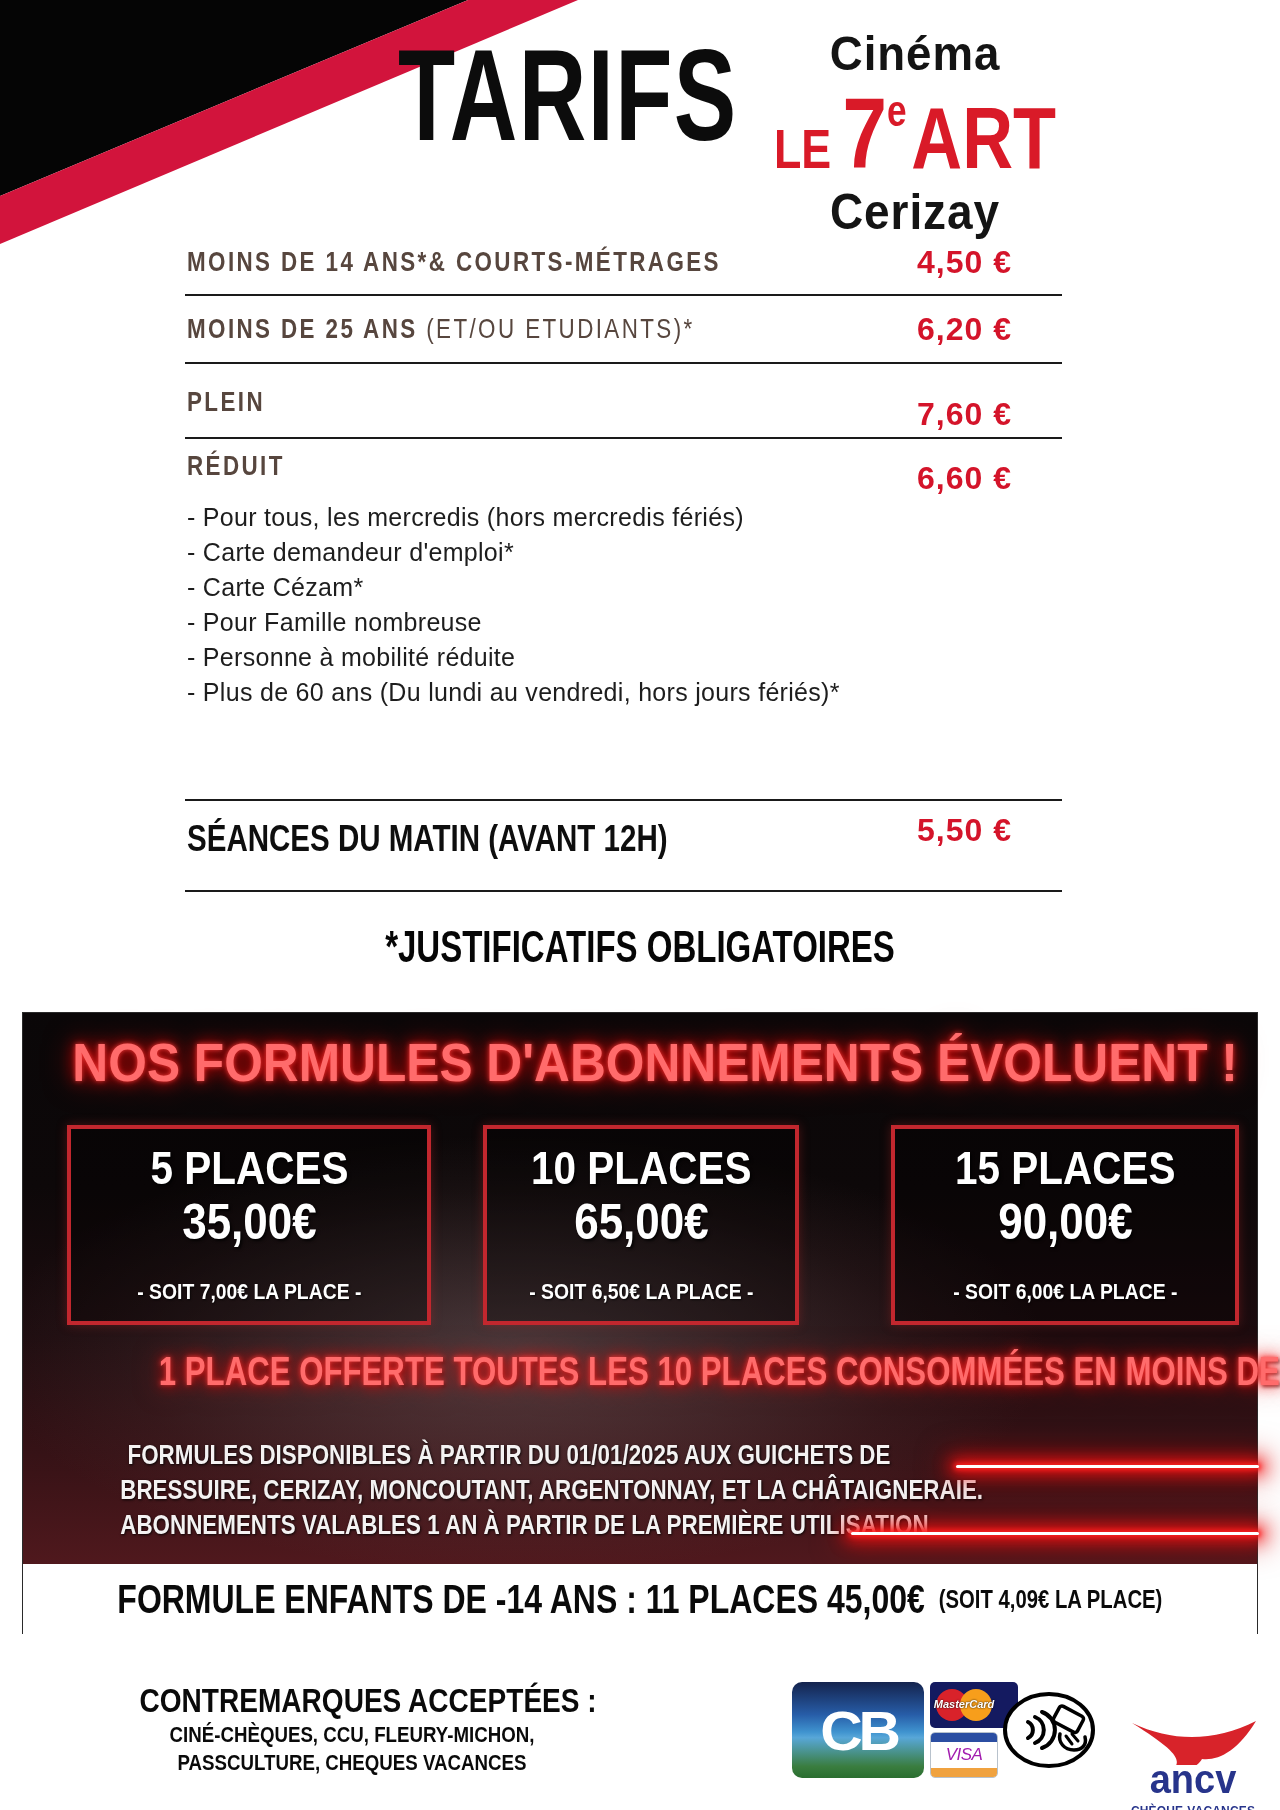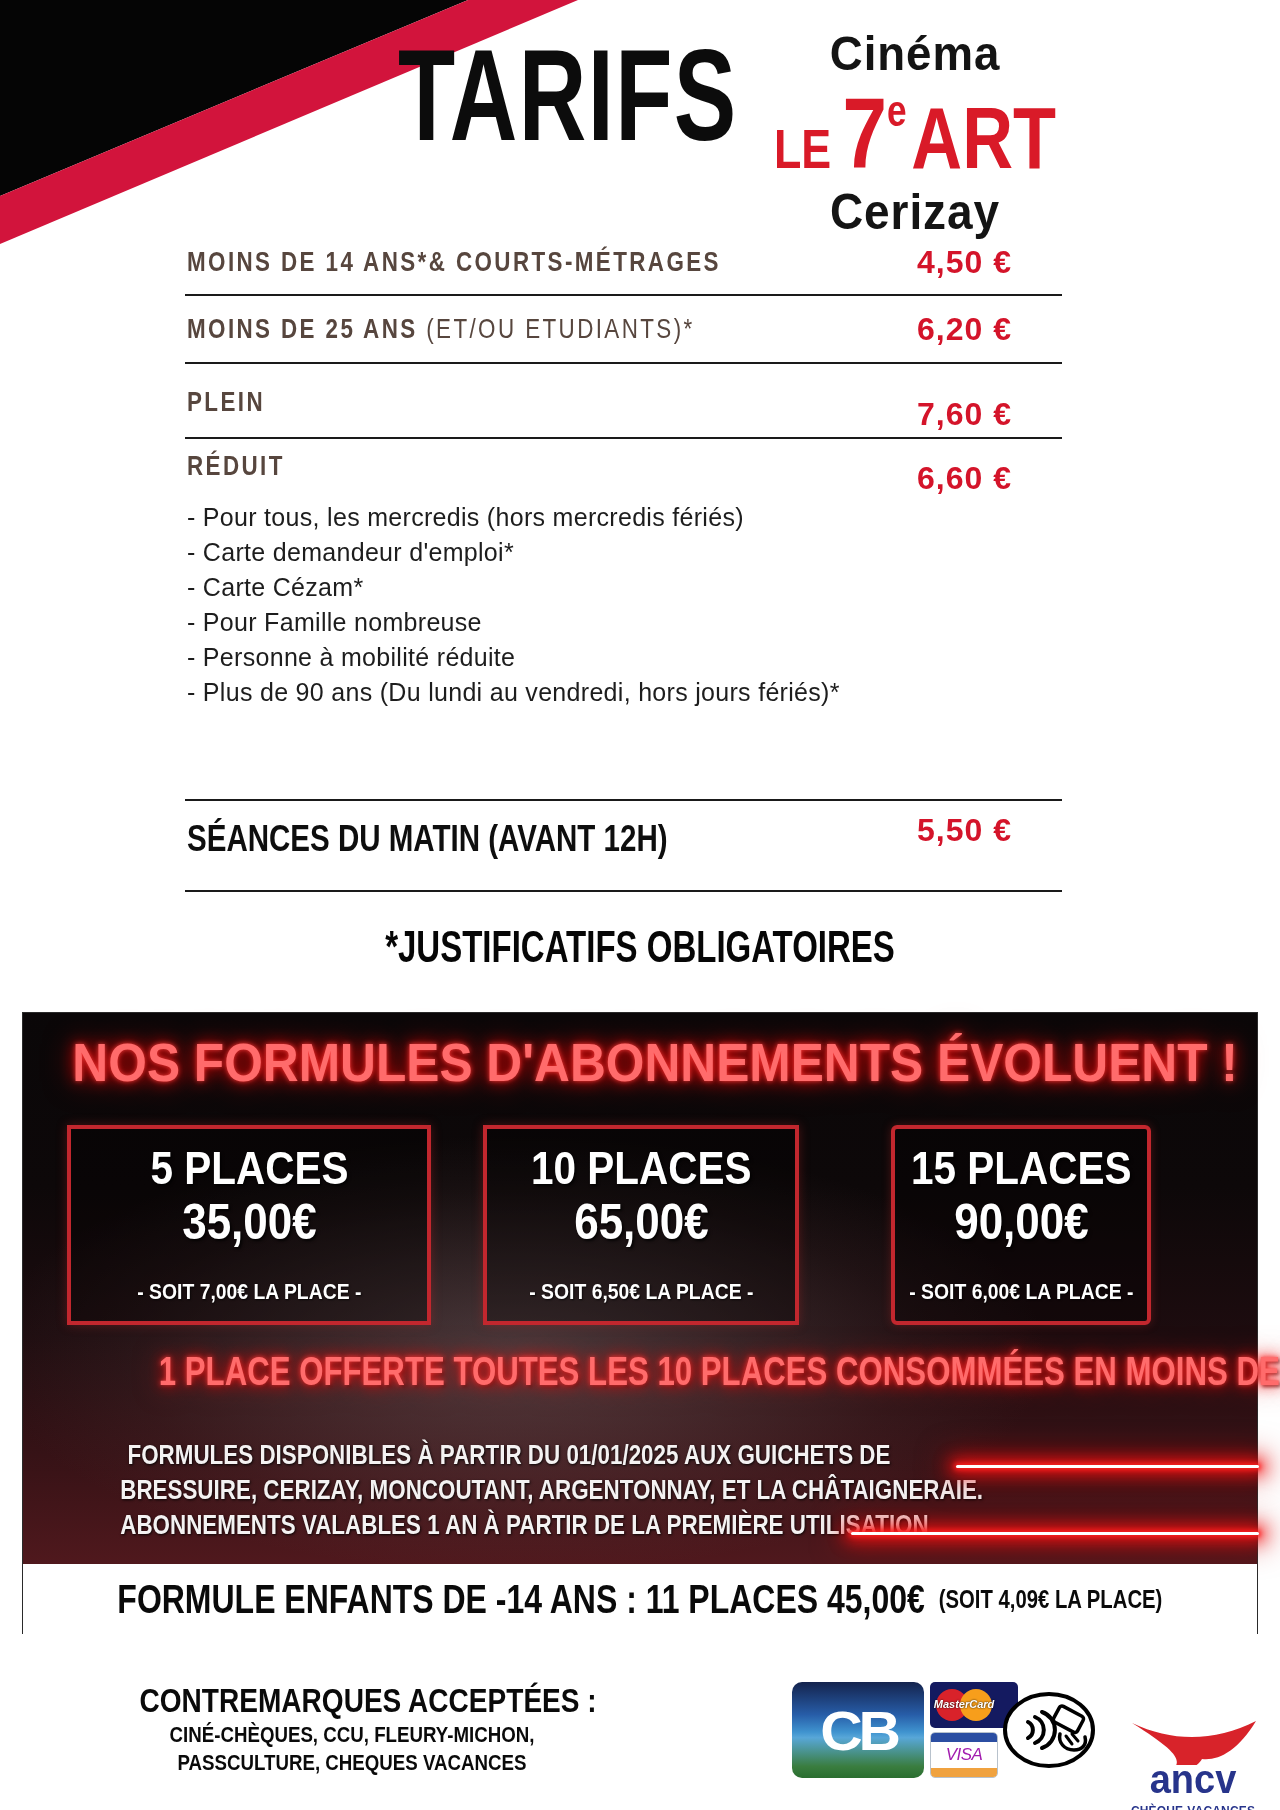--- a/index.html
+++ b/index.html
@@ -68,21 +68,21 @@
     transform:scaleX(0.92);transform-origin:center top;white-space:nowrap;
   }
   .offer-box{
     position:absolute;top:112px;height:200px;border:4px solid #c2272e;box-sizing:border-box;
     background:rgba(0,0,0,0.30);box-shadow:0 0 10px rgba(190,40,40,.35);
     display:flex;flex-direction:column;align-items:center;justify-content:flex-start;
     padding-top:14px;
   }
   #offer-1{left:44px;width:364px;}
   #offer-2{left:460px;width:316px;}
-  #offer-3{left:868px;width:260px;border-radius:6px;}
+  #offer-3{left:868px;width:348px;}
   .offer-places{font-size:46px;font-weight:700;color:#fff;line-height:1.1;
     transform:scaleX(0.88);transform-origin:center;text-shadow:2px 2px 3px rgba(0,0,0,.8);white-space:nowrap;}
   .offer-price{font-size:50px;font-weight:700;color:#fff;line-height:1.15;
     transform:scaleX(0.88);transform-origin:center;text-shadow:2px 2px 3px rgba(0,0,0,.8);white-space:nowrap;}
   .offer-per{font-size:22px;font-weight:700;color:#fff;margin-top:auto;margin-bottom:16px;
     transform:scaleX(0.88);transform-origin:center;text-shadow:1px 1px 2px rgba(0,0,0,.8);white-space:nowrap;}
   #promo-bonus{
     position:absolute;left:0;top:336px;width:1234px;text-align:center;font-size:40px;
     transform:scaleX(0.78);transform-origin:center top;white-space:nowrap;
   }
@@ -179,21 +179,21 @@
   <div class="divider" style="top:437px;"></div>
 
   <div class="row-label" style="top:450px;">RÉDUIT</div>
   <div class="row-price" style="top:460px;">6,60 €</div>
 
   <div class="bullet" style="top:538px;">- Carte demandeur d'emploi*</div>
   <div class="bullet" style="top:503px;">- Pour tous, les mercredis (hors mercredis fériés)</div>
   <div class="bullet" style="top:573px;">- Carte Cézam*</div>
   <div class="bullet" style="top:608px;">- Pour Famille nombreuse</div>
   <div class="bullet" style="top:643px;">- Personne à mobilité réduite</div>
-  <div class="bullet" style="top:678px;">- Plus de 90 ans (Du lundi au vendredi, hors jours fériés)*</div>
+  <div class="bullet" style="top:678px;">- Plus de 60 ans (Du lundi au vendredi, hors jours fériés)*</div>
 
   <div class="divider" style="top:799px;"></div>
   <div id="morning-label">SÉANCES DU MATIN (AVANT 12H)</div>
   <div class="row-price" style="top:812px;">5,50 €</div>
   <div class="divider" style="top:890px;"></div>
 
   <div id="justificatifs">*JUSTIFICATIFS OBLIGATOIRES</div>
 
   <div id="promo">
     <div id="promo-title" class="neon">NOS FORMULES D'ABONNEMENTS ÉVOLUENT !</div>

